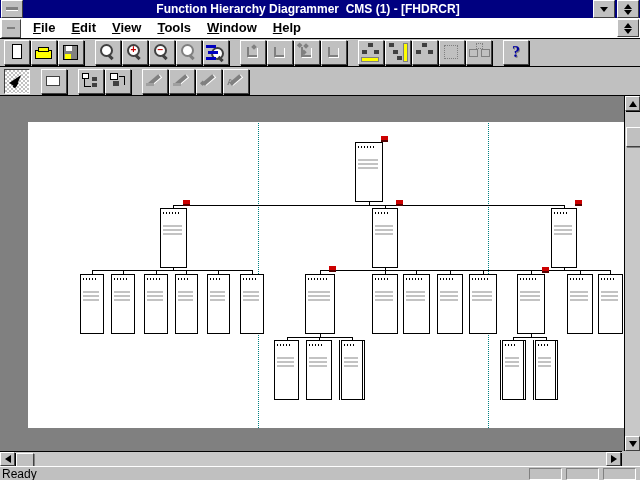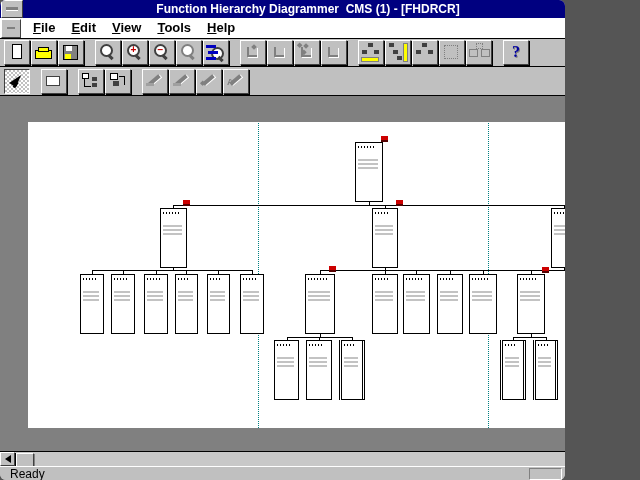--- a/index.html
+++ b/index.html
@@ -1,17 +1,17 @@
 <!DOCTYPE html>
 <html><head>
 <meta charset="utf-8">
 <style>
   html,body{margin:0;padding:0;background:#555;}
-  #win{position:relative;width:565px;height:480px;background:#c0c0c0;overflow:hidden;
-       font-family:"Liberation Sans",sans-serif;border-radius:6px;}
+  #win{position:relative;width:640px;height:480px;background:#c0c0c0;overflow:hidden;
+       font-family:"Liberation Sans",sans-serif;}
   
   #titlebar{position:absolute;left:0;top:0;width:640px;height:18px;background:#000080;
             display:flex;align-items:center;}
   #title-text{flex:1;text-align:center;color:#fff;font-weight:bold;font-size:12px;line-height:18px;
               white-space:pre;}
   .sysbtn{width:20px;height:16px;margin:1px;background:#c0c0c0;border-top:1px solid #fff;
           border-left:1px solid #fff;border-right:1px solid #404040;border-bottom:1px solid #404040;
           display:flex;align-items:center;justify-content:center;font-size:8px;color:#000;flex:0 0 auto;}
   .sysbtn .dash{width:12px;height:3px;background:#808080;border-bottom:1px solid #fff;}
   .tri{width:0;height:0;border-left:4px solid transparent;border-right:4px solid transparent;}
@@ -123,21 +123,21 @@
   .thumb{position:absolute;background:#c0c0c0;border-top:1px solid #fff;border-left:1px solid #fff;
       border-right:1px solid #404040;border-bottom:1px solid #404040;box-shadow:1px 1px 0 #808080;}
   .arr{width:0;height:0;}
   .arr.up{border-left:4px solid transparent;border-right:4px solid transparent;border-bottom:6px solid #000;}
   .arr.down{border-left:4px solid transparent;border-right:4px solid transparent;border-top:6px solid #000;}
   .arr.left{border-top:4px solid transparent;border-bottom:4px solid transparent;border-right:6px solid #000;}
   .arr.right{border-top:4px solid transparent;border-bottom:4px solid transparent;border-left:6px solid #000;}
   
   #statusbar{position:absolute;left:0;top:466px;width:640px;height:14px;background:#c0c0c0;
       border-top:1px solid #fff;display:flex;align-items:center;font-size:12px;color:#000;}
-  #status-text{padding-left:10px;flex:1;}
+  #status-text{padding-left:2px;flex:1;}
   .spanel{width:31px;height:10px;margin-right:4px;border-top:1px solid #808080;border-left:1px solid #808080;
       border-right:1px solid #fff;border-bottom:1px solid #fff;flex:0 0 auto;}
 </style>
 </head>
 <body>
 
 <div id="win">
 
   <div id="titlebar">
     <div class="sysbtn">
@@ -157,20 +157,21 @@
 
   <div id="menubar">
     <div id="doc-sysbtn">
       <div class="dash"></div>
     </div>
     <div style="display:flex;">
         <div class="menu-item"><u>F</u>ile</div>
         <div class="menu-item"><u>E</u>dit</div>
         <div class="menu-item"><u>V</u>iew</div>
         <div class="menu-item"><u>T</u>ools</div>
+        <div class="menu-item"><u>W</u>indow</div>
         <div class="menu-item"><u>H</u>elp</div>
       </div>
     <div id="menu-restore" class="sysbtn">
       <div class="stack">
         <div class="tri up"></div>
           <div class="tri down"></div>
       </div>
     </div>
   </div>
 

